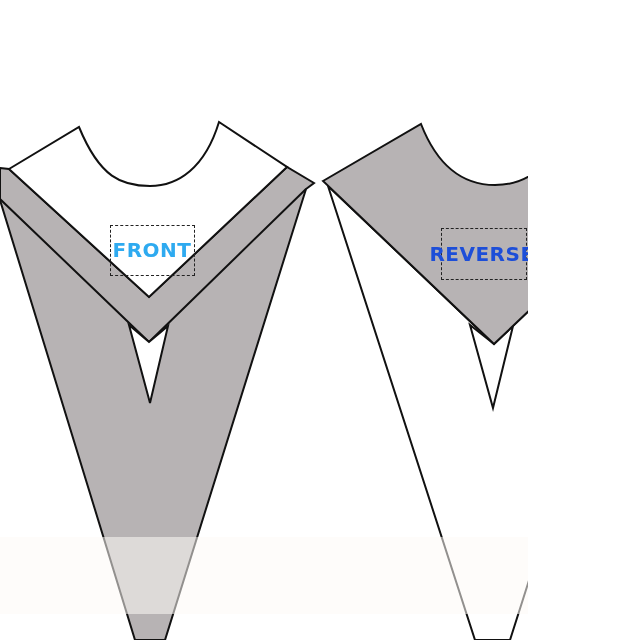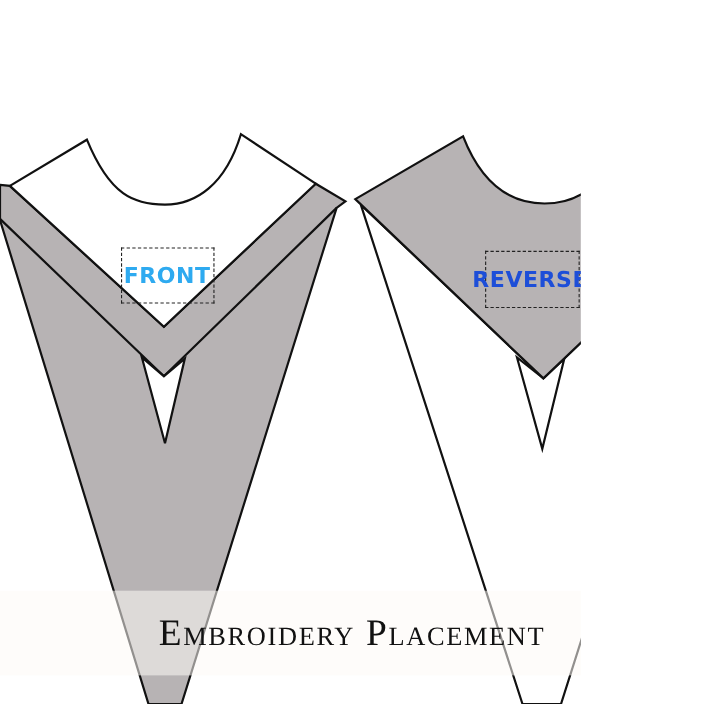--- a/index.html
+++ b/index.html
@@ -54,14 +54,13 @@
     </g>
   </svg>
 
   <div class="placement-box front-box"></div>
   <div class="placement-label front-label">FRONT</div>
 
   <div class="placement-box reverse-box"></div>
   <div class="placement-label reverse-label">REVERSE</div>
 
   <div class="banner"></div>
-  <div class="banner-title">Embroidery Placement</div>
 </div>
 
 </body></html>

